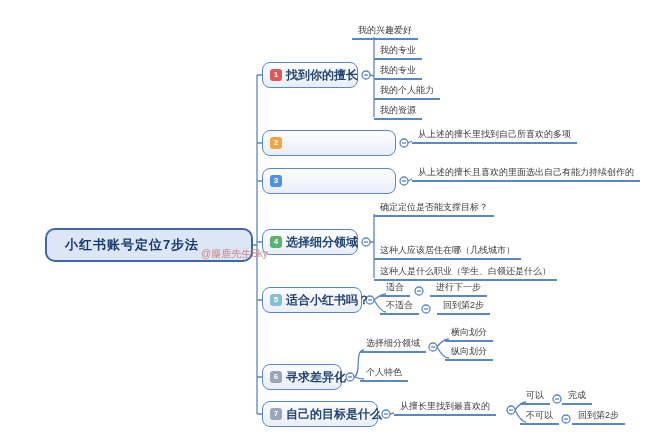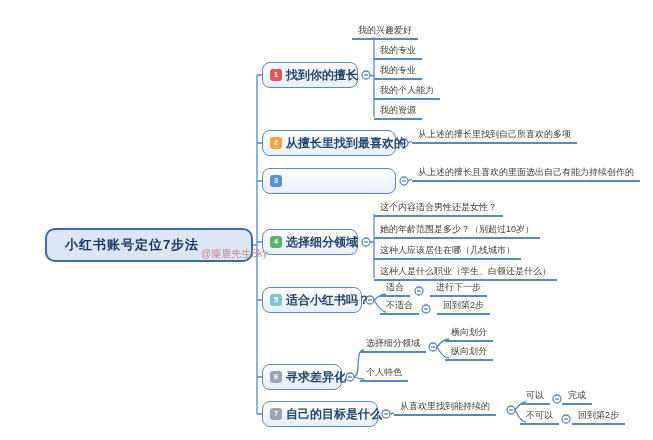--- a/index.html
+++ b/index.html
@@ -113,21 +113,20 @@
     <span class="title">小红书账号定位7步法</span>
   </div>
   <span class="watermark">@麋鹿先生Sky</span>
 
   <div class="branch" style="left:262px;top:62px;width:96px">
     <span class="badge c1">1</span>
     <span class="label">找到你的擅长</span>
   </div>
   <div class="branch" style="left:262px;top:130px;width:134px">
     <span class="badge c2">2</span>
-    <span class="label">从擅长里找到最喜欢的</span>
   </div>
   <div class="branch" style="left:262px;top:168px;width:134px">
     <span class="badge c3">3</span>
   </div>
   <div class="branch" style="left:262px;top:229px;width:96px">
     <span class="badge c4">4</span>
     <span class="label">选择细分领域</span>
   </div>
   <div class="branch" style="left:262px;top:287px;width:100px">
     <span class="badge c5">5</span>
@@ -144,34 +143,33 @@
 
   <div class="leaf" style="left:352px;top:24px">我的兴趣爱好</div>
   <div class="leaf" style="left:374px;top:44px">我的专业</div>
   <div class="leaf" style="left:374px;top:64px">我的专业</div>
   <div class="leaf" style="left:374px;top:84px">我的个人能力</div>
   <div class="leaf" style="left:374px;top:104px">我的资源</div>
 
   <div class="leaf" style="left:412px;top:128px">从上述的擅长里找到自己所喜欢的多项</div>
   <div class="leaf" style="left:412px;top:166px">从上述的擅长且喜欢的里面选出自己有能力持续创作的</div>
 
-  <div class="leaf" style="left:374px;top:201px">这个内容适合男性还是女性？</div>
-  <div class="leaf" style="left:374px;top:223px">她的年龄范围是多少？（别超过10岁）</div>
+  <div class="leaf" style="left:374px;top:201px">确定定位是否能支撑目标？</div>
   <div class="leaf" style="left:374px;top:244px">这种人应该居住在哪（几线城市）</div>
   <div class="leaf" style="left:374px;top:265px">这种人是什么职业（学生、白领还是什么）</div>
 
   <div class="leaf" style="left:380px;top:281px">适合</div>
   <div class="leaf" style="left:430px;top:281px">进行下一步</div>
   <div class="leaf" style="left:380px;top:299px">不适合</div>
   <div class="leaf" style="left:437px;top:299px">回到第2步</div>
 
   <div class="leaf" style="left:360px;top:337px">选择细分领域</div>
   <div class="leaf" style="left:445px;top:326px">横向划分</div>
   <div class="leaf" style="left:445px;top:345px">纵向划分</div>
   <div class="leaf" style="left:360px;top:366px">个人特色</div>
 
-  <div class="leaf" style="left:394px;top:400px">从喜欢里找到能持续的</div>
+  <div class="leaf" style="left:394px;top:400px">从擅长里找到最喜欢的</div>
   <div class="leaf" style="left:520px;top:389px">可以</div>
   <div class="leaf" style="left:562px;top:389px">完成</div>
   <div class="leaf" style="left:520px;top:409px">不可以</div>
   <div class="leaf" style="left:572px;top:409px">回到第2步</div>
 
 </div>
 
 </body></html>

